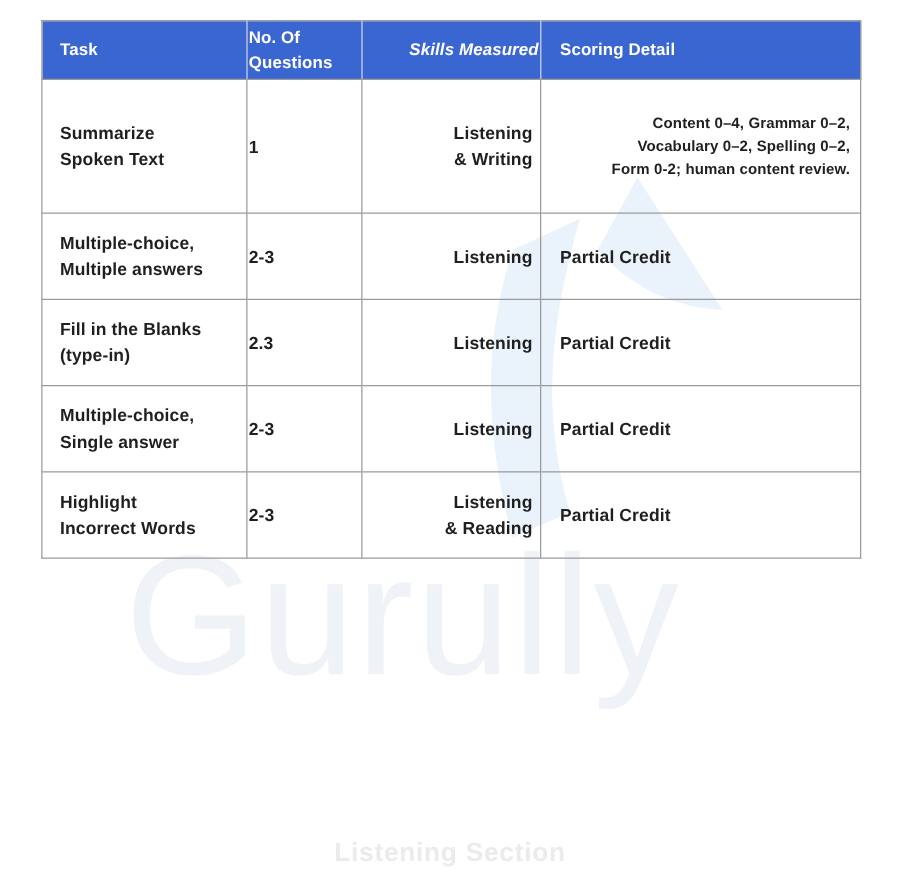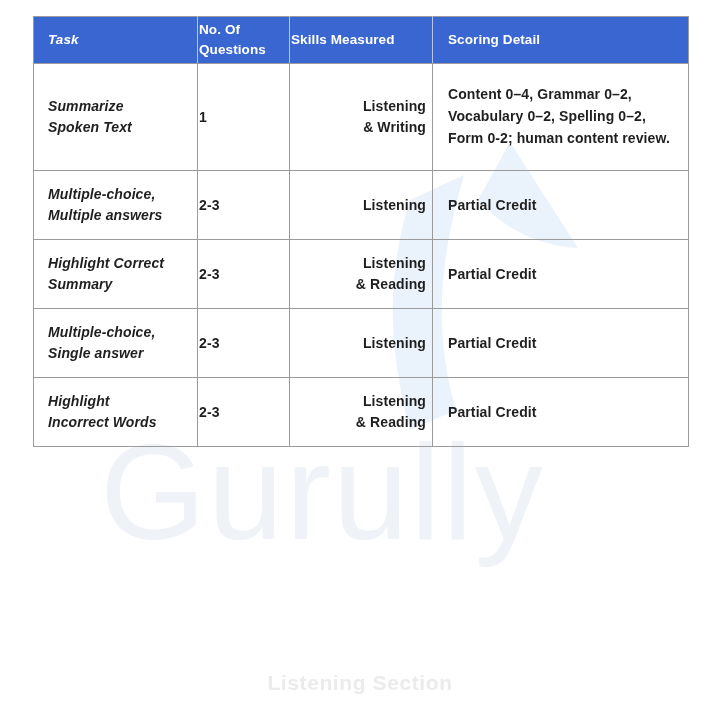--- a/index.html
+++ b/index.html
@@ -36,27 +36,27 @@
   tbody tr{height:69px;}
   tbody tr.tall{height:107px;}
   th{
     background:#3a66d1;color:#ffffff;
     font-size:13.5px;font-weight:700;line-height:1.45;
     border-left-color:#b7c4e6;border-right-color:#b7c4e6;
     border-top-color:#9b9b9b;border-bottom-color:#9b9b9b;
   }
   th:first-child{border-left-color:#9b9b9b;}
   th:last-child{border-right-color:#9b9b9b;}
-  .col-task{text-align:left;padding-left:14px;padding-right:8px;font-style:italic;}
+  .col-task{text-align:left;padding-left:14px;padding-right:8px;}
   .col-questions{text-align:left;}
-  .col-skills-h{text-align:left;}
+  .col-skills-h{text-align:right;font-style:italic;}
   .col-skills{text-align:right;padding-left:22px;padding-right:6px;}
   .col-scoring{text-align:left;padding-left:15px;padding-right:8px;}
   td{font-size:14px;line-height:1.5;color:#1f1f1f;}
-  td.col-scoring.long{font-size:14px;line-height:1.55;}
+  td.col-scoring.long{font-size:12px;line-height:1.55;text-align:right;}
 
   
   .footer-label{
     position:absolute;left:0;top:671px;width:720px;z-index:1;
     text-align:center;font-size:21px;font-weight:700;
     letter-spacing:.6px;color:#ebebeb;
   }
 </style>
 </head>
 <body>
@@ -99,25 +99,24 @@
 Form 0-2; human content review.</td>
         </tr>
         <tr>
           <td class="col-task">Multiple-choice,
 Multiple answers</td>
           <td class="col-questions">2-3</td>
           <td class="col-skills">Listening</td>
           <td class="col-scoring">Partial Credit</td>
         </tr>
         <tr>
-          <td class="col-task">Highlight Correct
-Summary</td>
-          <td class="col-questions">2-3</td>
-          <td class="col-skills">Listening
-&amp; Reading</td>
+          <td class="col-task">Fill in the Blanks
+(type-in)</td>
+          <td class="col-questions">2.3</td>
+          <td class="col-skills">Listening</td>
           <td class="col-scoring">Partial Credit</td>
         </tr>
         <tr>
           <td class="col-task">Multiple-choice,
 Single answer</td>
           <td class="col-questions">2-3</td>
           <td class="col-skills">Listening</td>
           <td class="col-scoring">Partial Credit</td>
         </tr>
         <tr>

